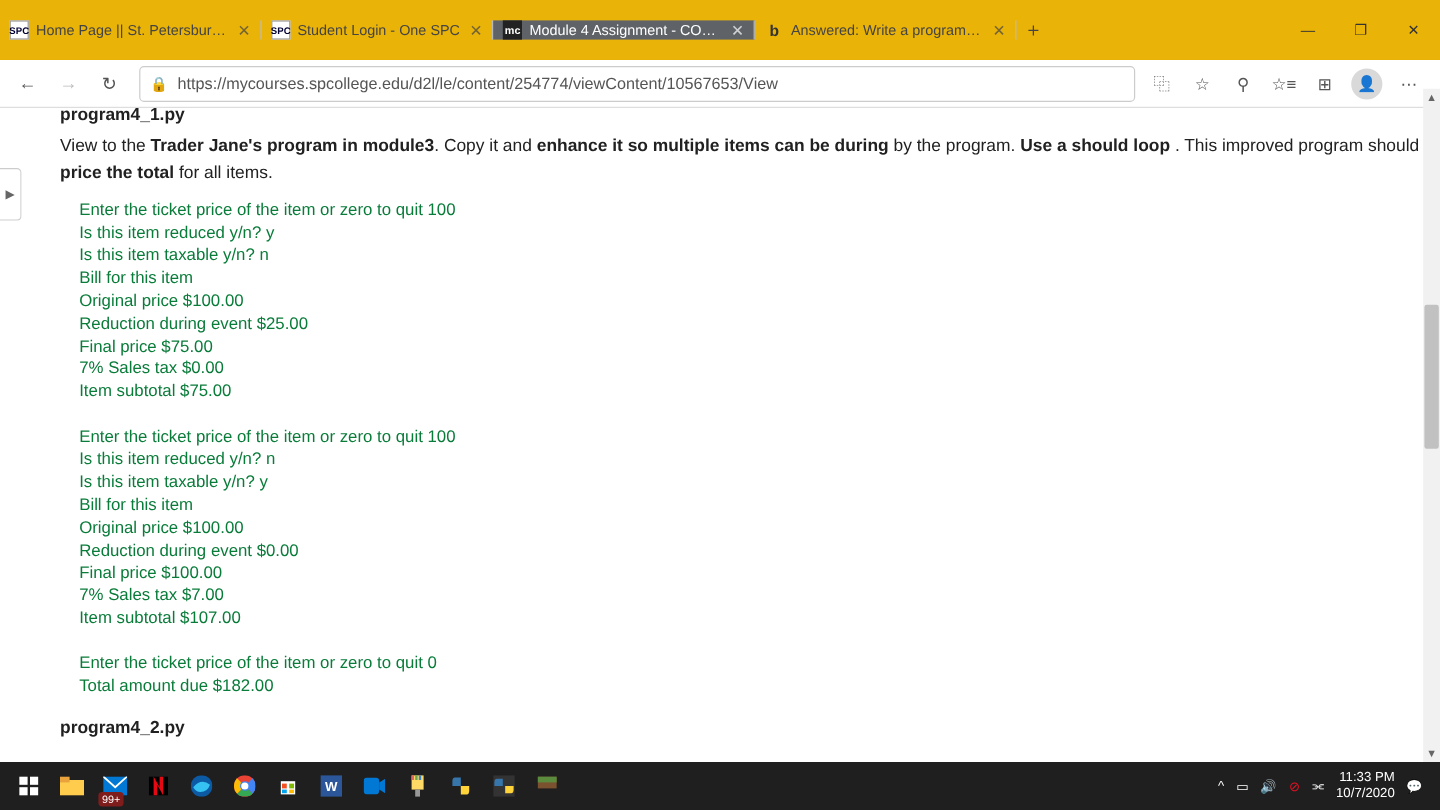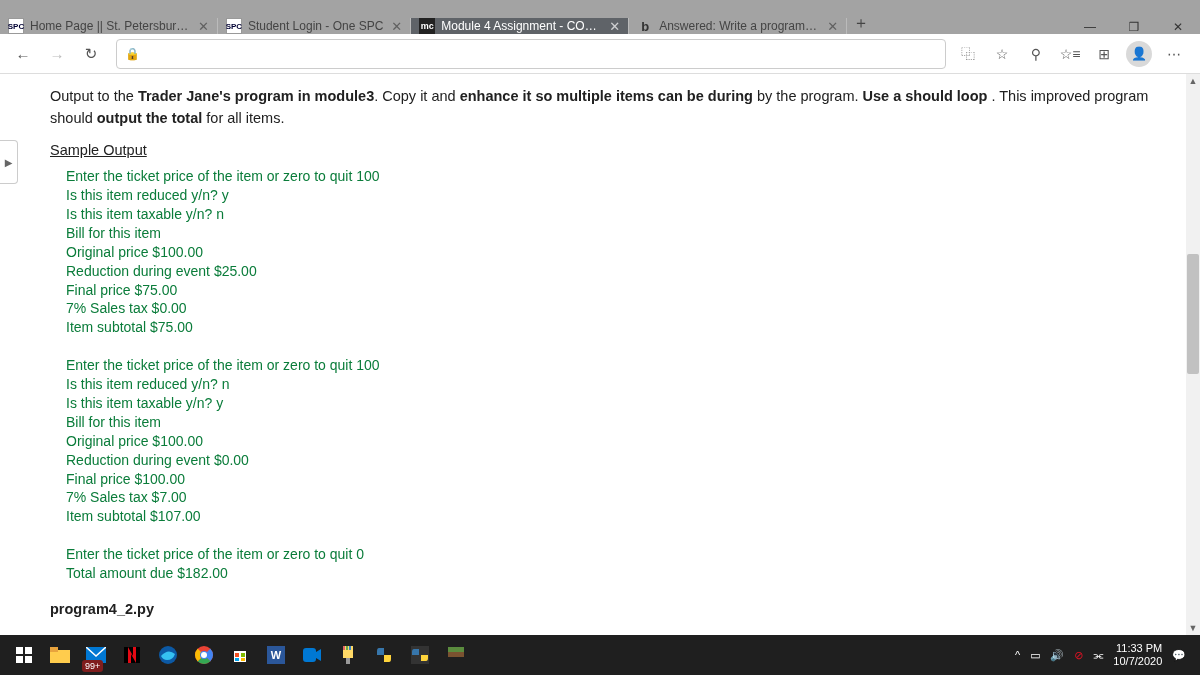--- a/index.html
+++ b/index.html
@@ -1,19 +1,19 @@
 <!DOCTYPE html>
 <html><head>
 <meta charset="utf-8">
 <style>
 * { margin:0; padding:0; box-sizing:border-box; font-family:"Segoe UI",Arial,sans-serif; }
 body { width:1200px; height:675px; background:#fff; overflow:hidden; position:relative; }
 
 
-.tab-strip { height:34px; background:#a3a3a3; display:flex; align-items:flex-end; }
+.tab-strip { height:50px; background:#eab308; display:flex; align-items:center; }
 .tab { display:flex; align-items:center; padding:0 8px; font-size:12px; color:#444; border-right:1px solid #bbb; position:relative; min-width:0; }
 .tab.active { background:#5f6368; color:#fff; }
 .tab .favicon { width:16px; height:16px; margin-right:6px; display:flex; align-items:center; justify-content:center; flex-shrink:0; }
 .tab .favicon.spc { font-size:8px; font-weight:bold; background:#fff; color:#003; border:1px solid #999; }
 .tab .favicon.mc  { font-size:9px; font-weight:bold; background:#222; color:#fff; }
 .tab .favicon.b   { font-size:13px; font-weight:bold; color:#333; }
 .tab .label { white-space:nowrap; overflow:hidden; text-overflow:ellipsis; max-width:160px; }
 .tab .close { margin-left:8px; font-size:13px; opacity:.7; cursor:pointer; }
 .new-tab { width:28px; display:flex; align-items:center; justify-content:center; font-size:16px; color:#444; }
 .win-controls { margin-left:auto; display:flex; }
@@ -85,20 +85,21 @@
     <div class="win-btn">✕</div>
   </div>
 </div>
 
 <div class="addr-row">
   <div class="nav-btn">←</div>
   <div class="nav-btn disabled">→</div>
   <div class="nav-btn">↻</div>
   <div class="url-box">
     <span class="lock">🔒</span>
+    <span>https://mycourses.spcollege.edu/d2l/le/content/254774/viewContent/10567653/View</span>
   </div>
   <div class="right-icons">
     <div class="ic">⿻</div>
     <div class="ic">☆</div>
     <div class="ic">⚲</div>
     <div class="ic">☆≡</div>
     <div class="ic">⊞</div>
     <div class="avatar-circle">👤</div>
     <div class="ic">⋯</div>
   </div>
@@ -106,24 +107,24 @@
 
 <div class="side-handle">▶</div>
 
 <div class="vscroll">
   <div class="arrow up">▲</div>
   <div class="thumb"></div>
   <div class="arrow down">▼</div>
 </div>
 
 <div class="content">
+  <div class="section-title">program4_1.py</div>
   <div class="para">
-    <span>Output to the </span><b>Trader Jane's program in module3</b><span>. Copy it and </span><b>enhance it so multiple items can be during</b><span> by the program. </span><b>Use a should loop</b><span> . This improved program should </span><b>output the total</b><span> for all items.</span>
-  </div>
-  <div class="u">Sample Output</div>
+    <span>View to the </span><b>Trader Jane's program in module3</b><span>. Copy it and </span><b>enhance it so multiple items can be during</b><span> by the program. </span><b>Use a should loop</b><span> . This improved program should </span><b>price the total</b><span> for all items.</span>
+  </div>
   <pre class="mono">Enter the ticket price of the item or zero to quit 100
 Is this item reduced y/n? y
 Is this item taxable y/n? n
 Bill for this item
 Original price $100.00
 Reduction during event $25.00
 Final price $75.00
 7% Sales tax $0.00
 Item subtotal $75.00
 

